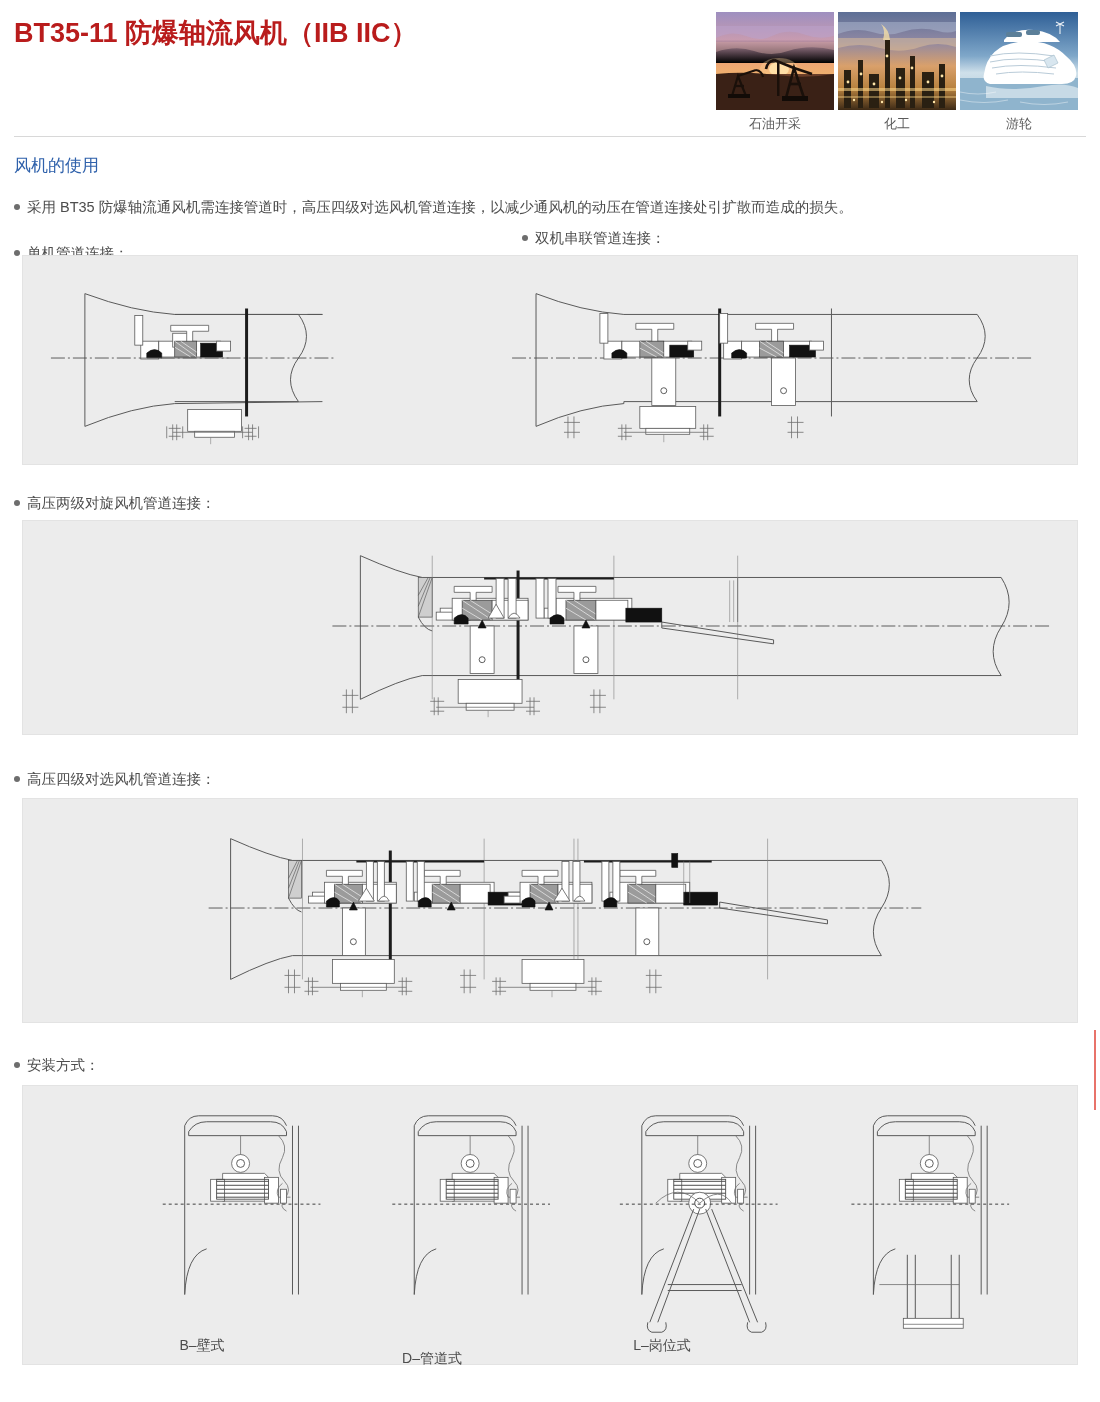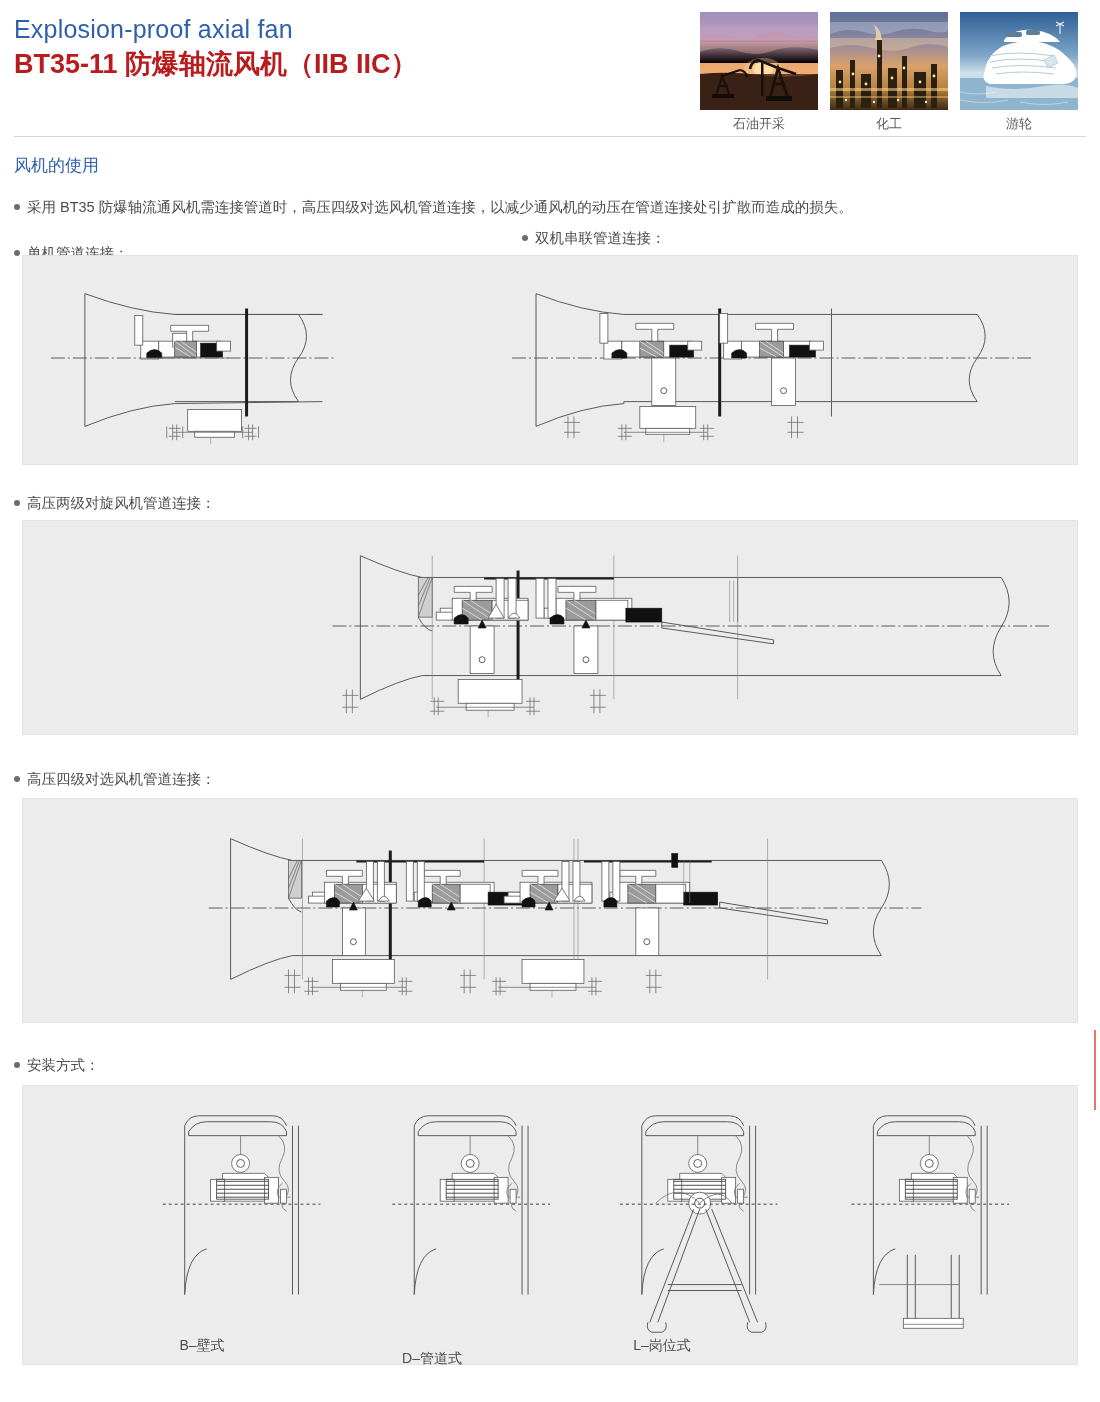--- a/index.html
+++ b/index.html
@@ -18,21 +18,21 @@
   .title-block { position:absolute; left:14px; top:14px; }
   .title-en {
     font-size: 25px; color:#2f61ab; letter-spacing:.2px;
     font-weight:400; line-height:1.25; white-space:nowrap;
   }
   .title-cn {
     font-size: 27px; color:#b91c1c; font-weight:bold;
     line-height:1.3; margin-top:2px; white-space:nowrap;text-align:right;
   }
 
-  .thumbs { position:absolute; right:22px; top:12px; display:flex; gap:12px; }
+  .thumbs { position:absolute; right:22px; top:12px; display:flex; gap:4px; }
   .thumb { width:118px; text-align:center; }
   .thumb-img {
     width:118px; height:98px; display:block; position:relative; overflow:hidden;
     border:0;
   }
   .thumb-cap {
     font-size:13px; color:#5a5a5a; margin-top:7px; line-height:1;
   }
 
   .header-rule {
@@ -84,21 +84,20 @@
          stroke-dasharray:3 3; }
   .fillw { fill:#ffffff; stroke:#595959; stroke-width:.8; }
   .fillk { fill:#111111; stroke:#111111; stroke-width:.6; }
 </style>
 </head>
 <body>
 
 <div class="header">
 
   <div class="title-block">
-    <div class="title-en">Explosion-proof axial fan</div>
     <div class="title-cn">BT35-11 防爆轴流风机（IIB  IIC）</div>
   </div>
 
   <div class="thumbs">
 
     <div class="thumb">
       <div class="thumb-img">
         <svg viewBox="0 0 118 98" preserveAspectRatio="none" aria-hidden="true">
           <defs>
             <linearGradient id="skyOil" x1="0" y1="0" x2="0" y2="1">

